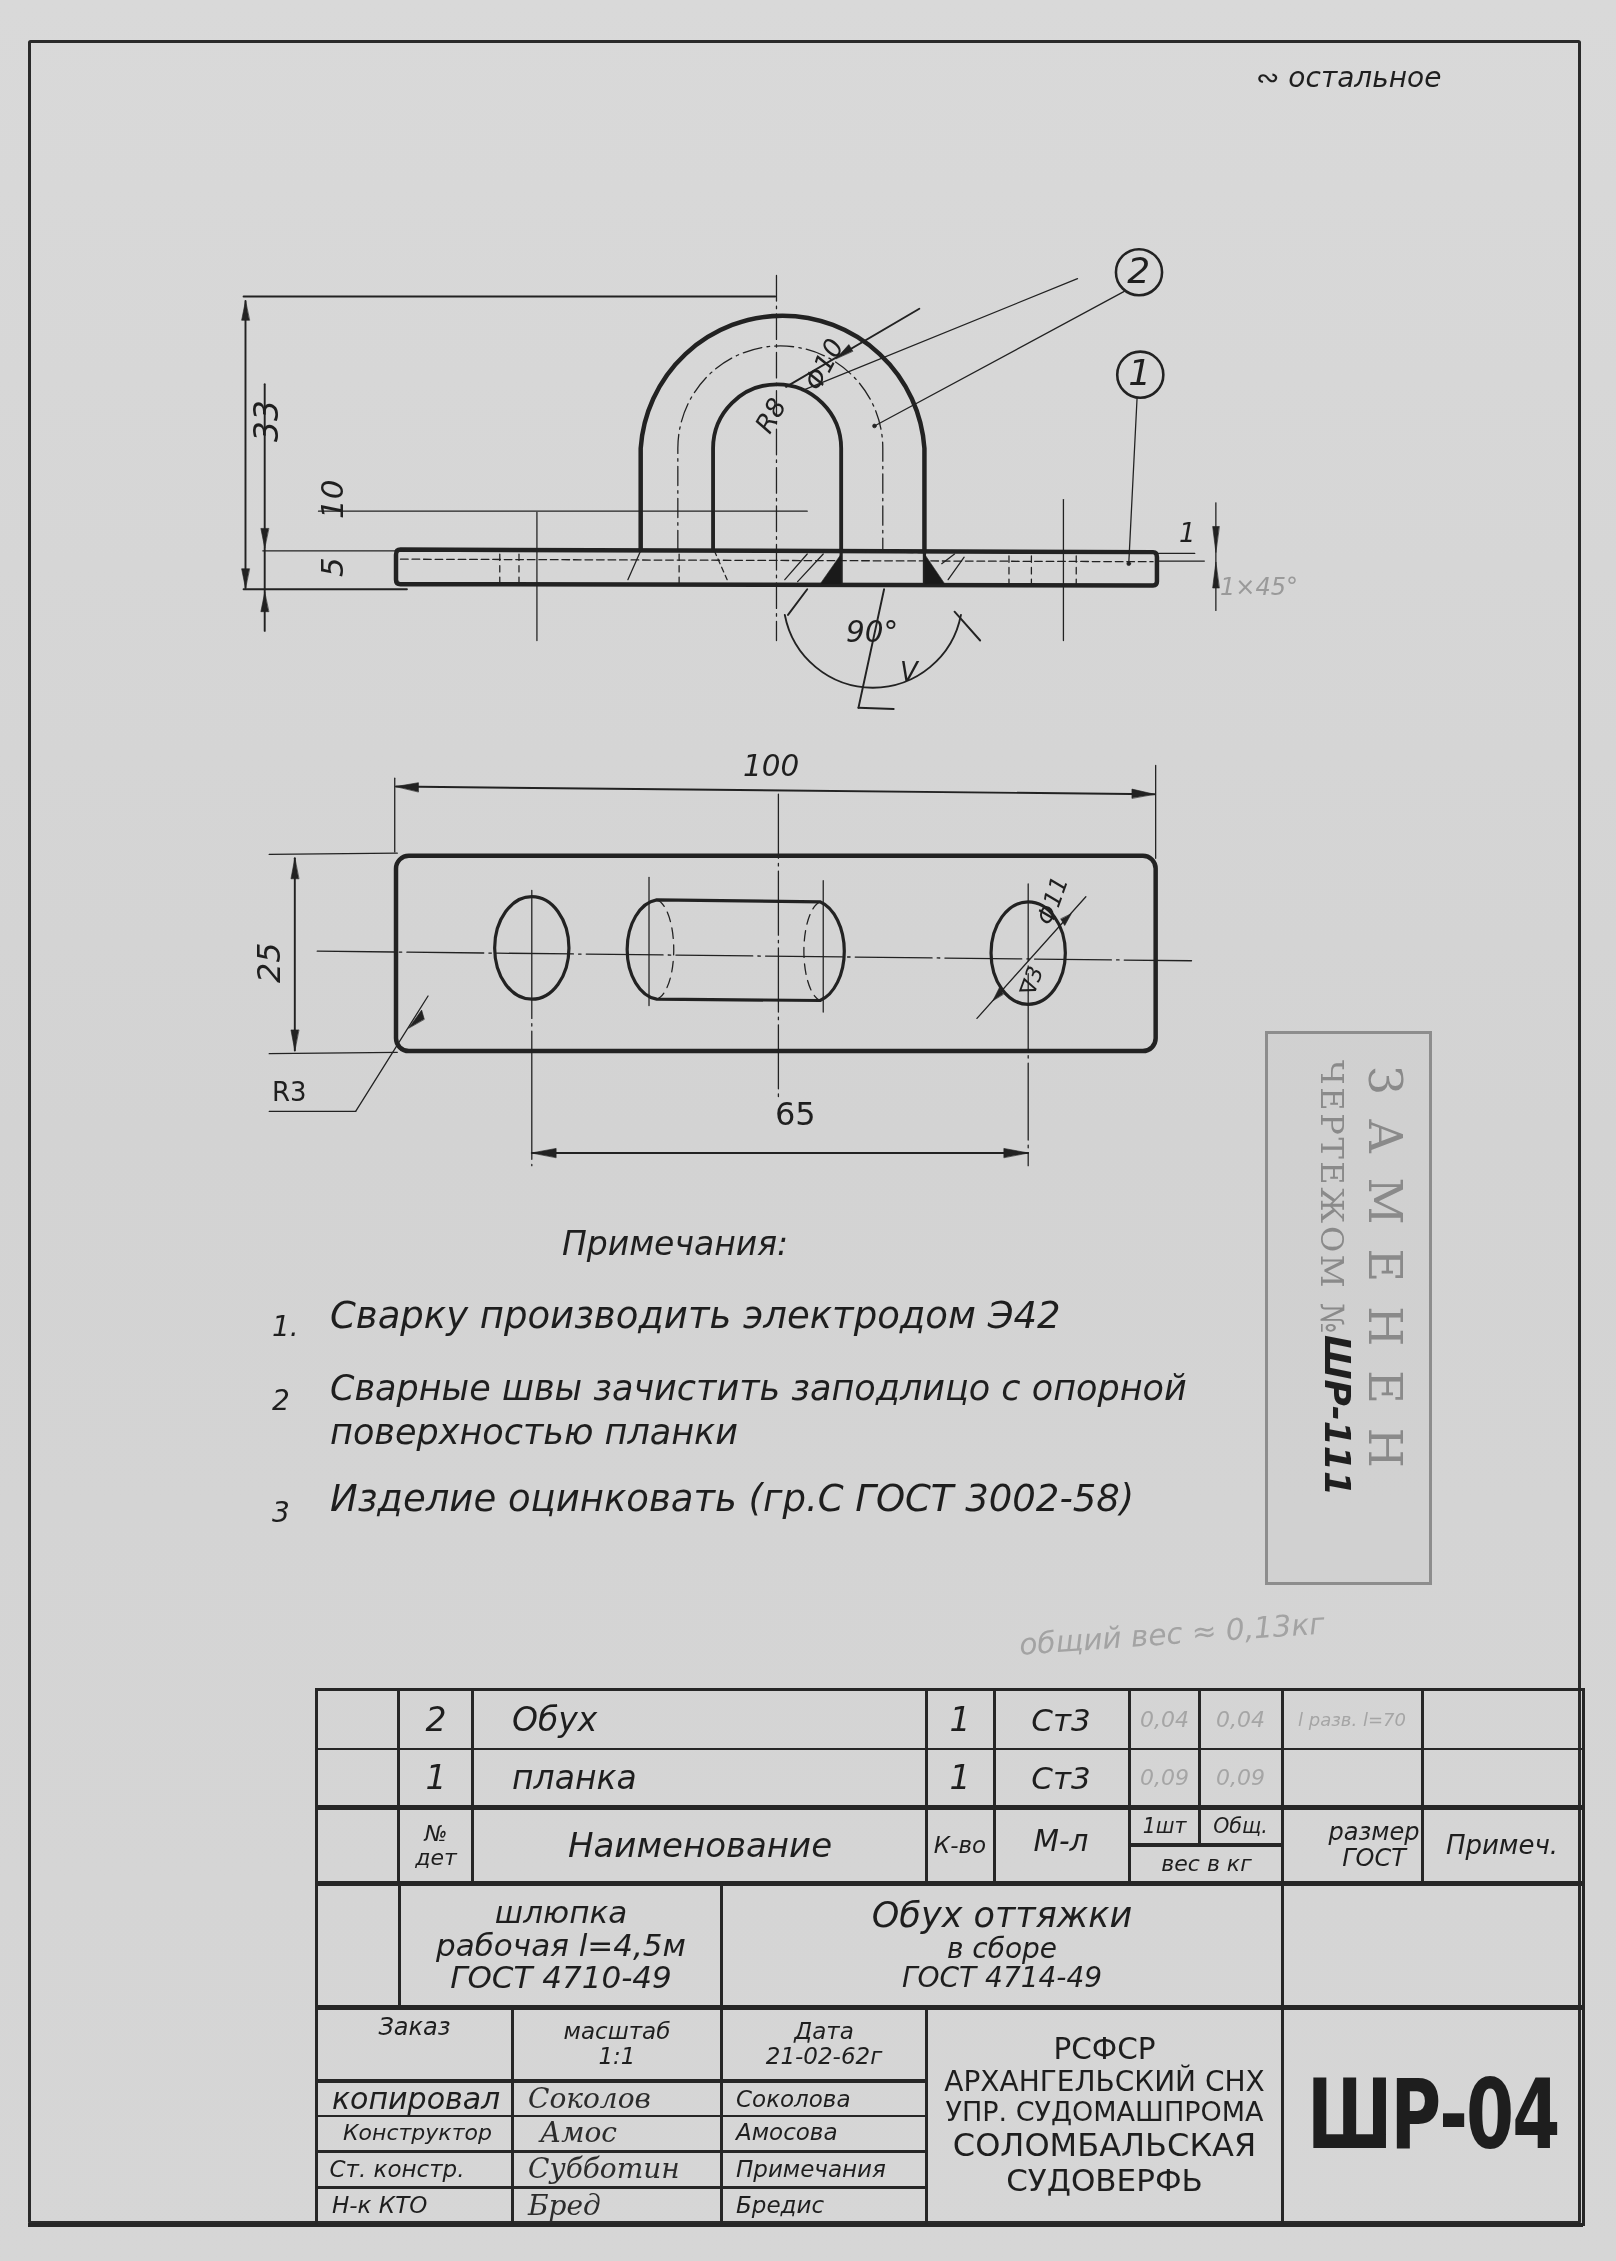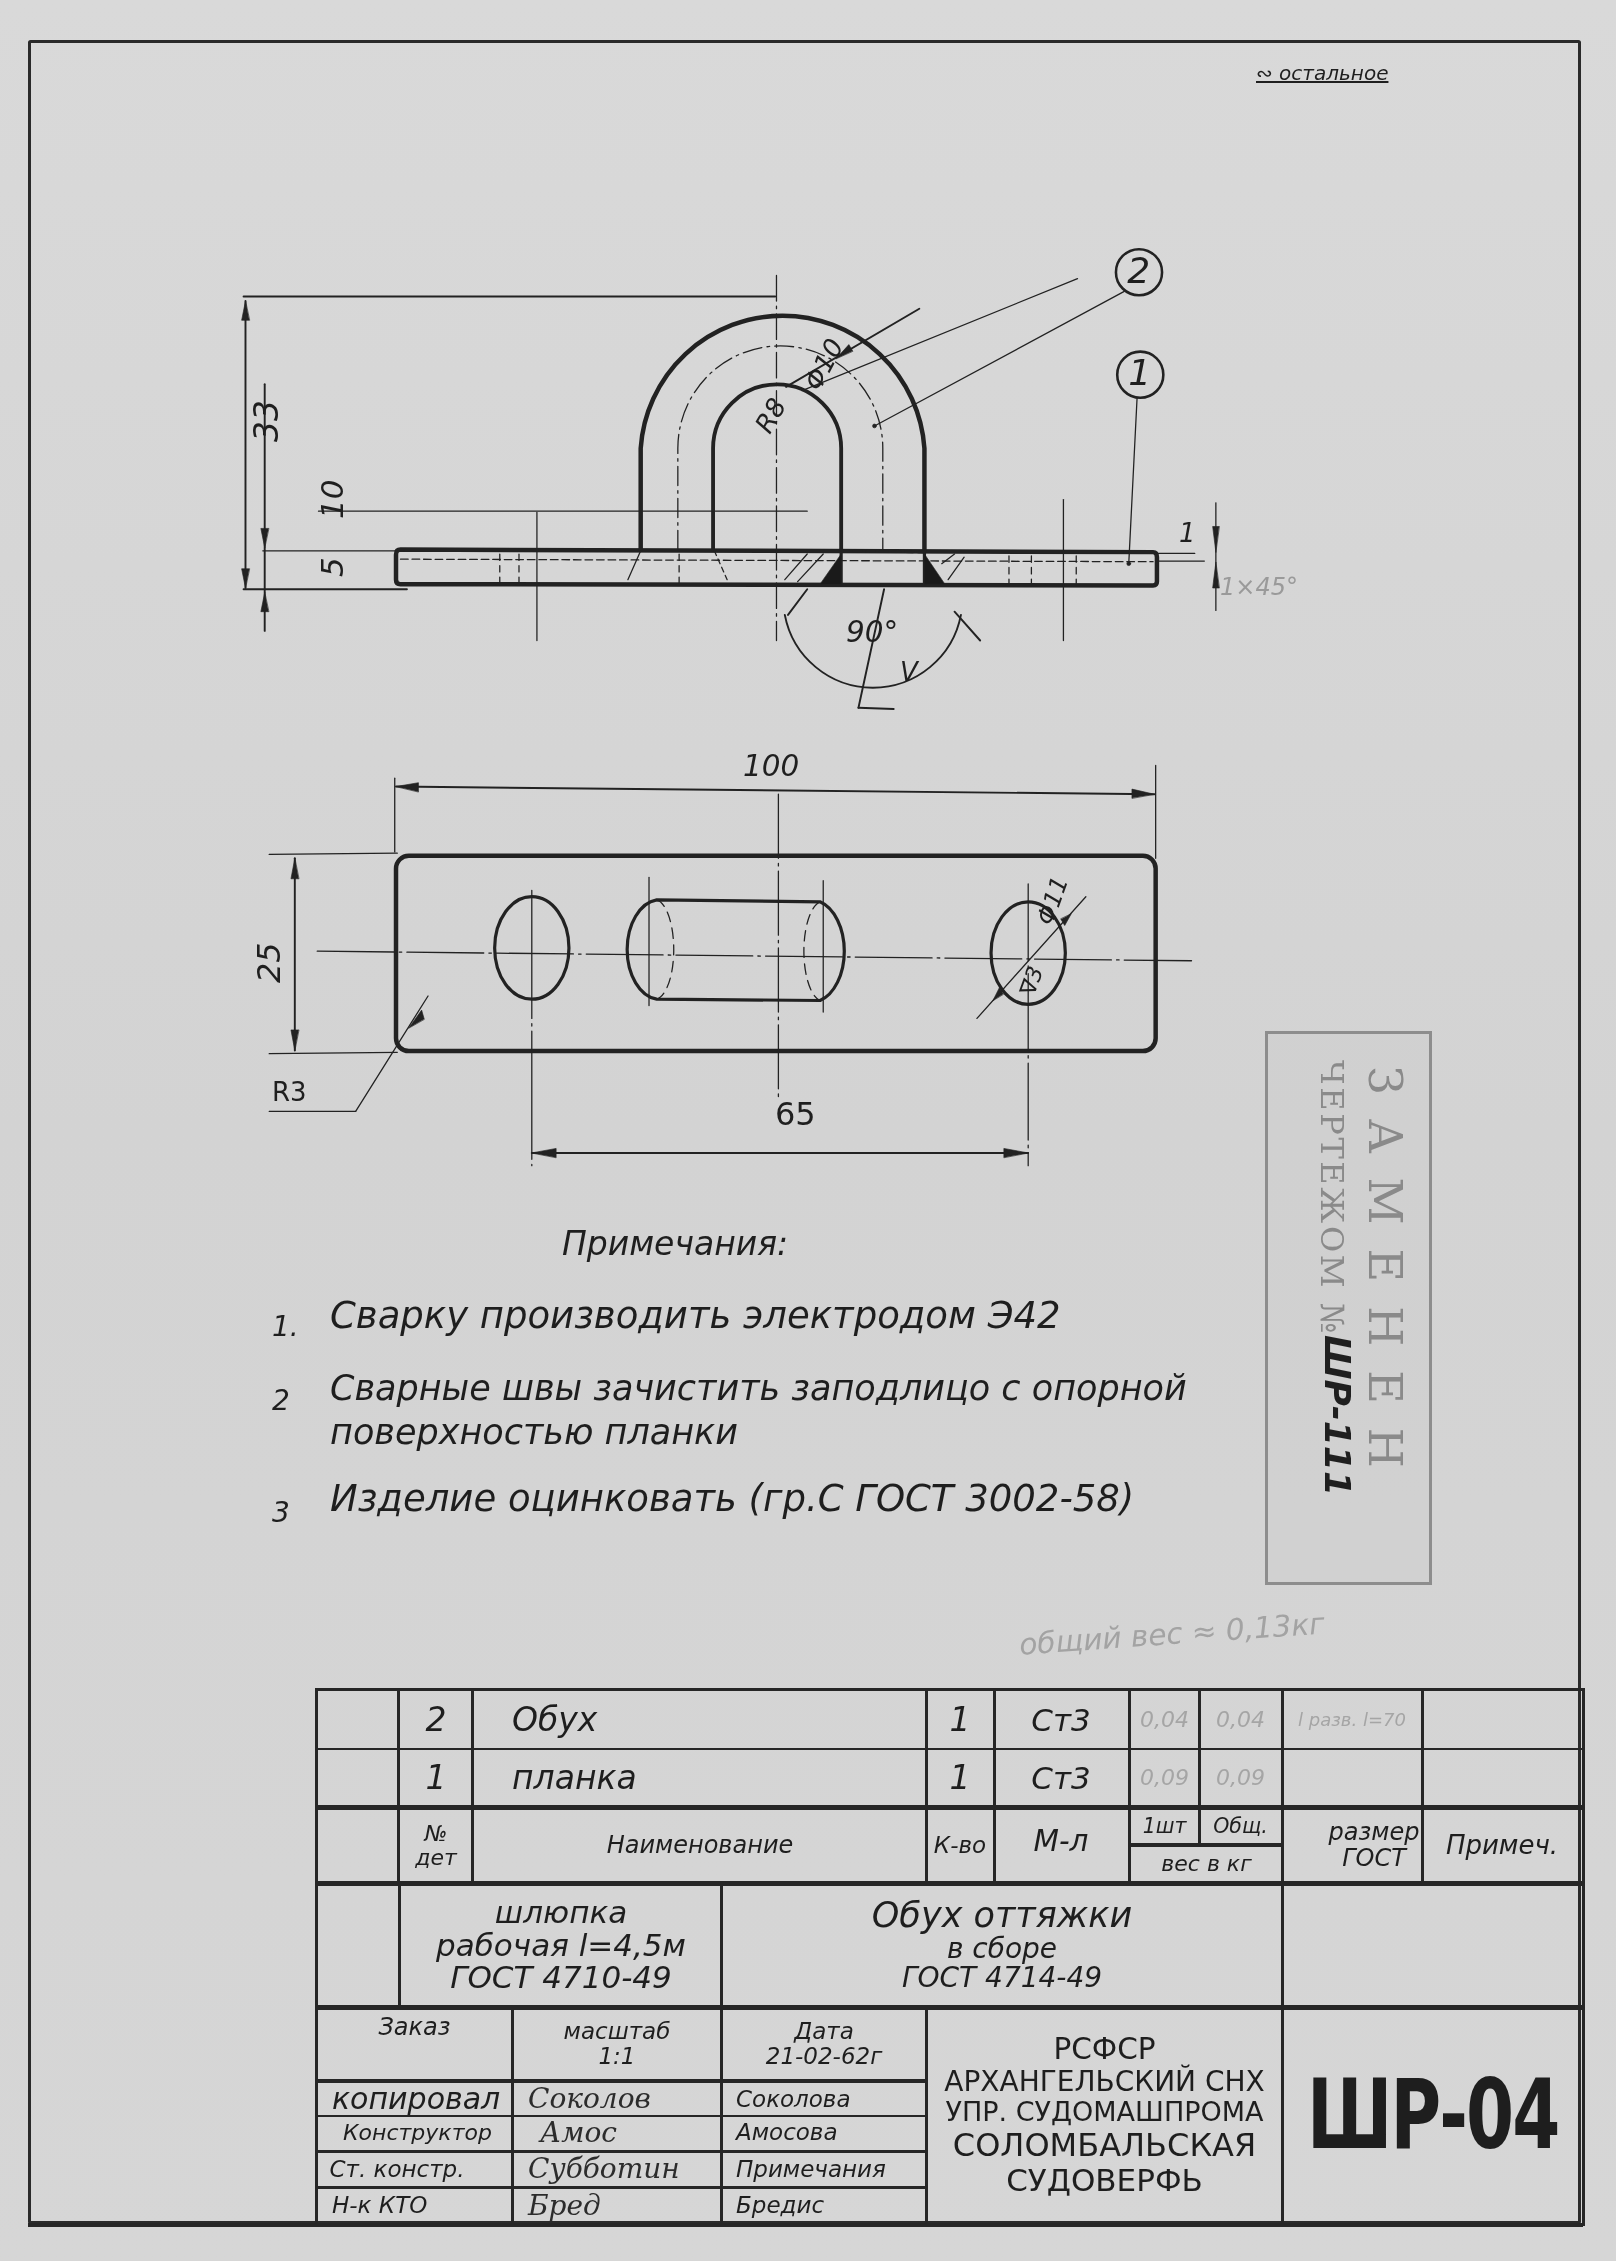--- a/index.html
+++ b/index.html
@@ -15,21 +15,21 @@
   }
   .frame {
     position: absolute; left: 28px; top: 40px; width: 1553px; height: 2184px;
     border: 3.2px solid #2a2a2a; border-radius: 2.6px; box-sizing: border-box;
   }
   svg.drawing { position: absolute; left: 0; top: 0; }
   .hand {
     font-family: "DejaVu Sans", sans-serif; font-style: italic; color: #1f1f1f;
     position: absolute; white-space: nowrap;
   }
-  .roughness { font-size: 20px; left: 1256px; top: 61px; text-decoration: underline; }
+  .roughness { font-size: 28px; left: 1256px; top: 61px; }
   .notes-title { font-size: 33px; left: 562px; top: 1224px; }
   .note { font-size: 37px; position: absolute; white-space: nowrap; font-style: italic; }
   .note-num { font-size: 28px; position: absolute; font-style: italic; }
   .faint { color: #9a9a9a; }
   .stamp {
     position: absolute; left: 1265px; top: 1031px; width: 167px; height: 554px;
     border: 3.8px solid #8d8d8d; box-sizing: border-box; background: rgba(200,200,200,0.25);
   }
   .stamp-text {
     position: absolute; transform-origin: left top; transform: rotate(90deg);
@@ -353,21 +353,21 @@
   <div class="cell" style="left:995px; top:1750px; width:132px; height:56px; font-size:31px;">Ст3</div>
   <div class="cell pencil" style="left:1131px; top:1750px; width:67px; height:56px; font-size:22px;">0,09</div>
   <div class="cell pencil" style="left:1200px; top:1750px; width:81px; height:56px; font-size:22px;">0,09</div>
   <div class="cell" style="left:1284px; top:1750px; width:136px; height:56px;"></div>
   <div class="cell" style="left:1423px; top:1750px; width:158px; height:56px;"></div>
 
   <div class="cell" style="left:400px; top:1810px; width:72px; height:71px; font-size:22px; flex-direction:column;">
     <span>№</span>
     <span>дет</span>
   </div>
-  <div class="cell" style="left:475px; top:1810px; width:450px; height:71px; font-size:24px;">Наименование</div>
+  <div class="cell" style="left:475px; top:1810px; width:450px; height:71px; font-size:34px;">Наименование</div>
   <div class="cell" style="left:928px; top:1810px; width:64px; height:71px; font-size:23px;">К-во</div>
   <div class="cell" style="left:995px; top:1810px; width:132px; height:62px; font-size:29.5px;">М-л</div>
   <div class="cell" style="left:1131px; top:1810px; width:67px; height:33px; font-size:20.5px;">1шт</div>
   <div class="cell" style="left:1200px; top:1810px; width:81px; height:33px; font-size:20.5px;">Общ.</div>
   <div class="cell" style="left:1131px; top:1847px; width:151px; height:34px; font-size:22px;">вес в кг</div>
   <div class="cell" style="left:1284px; top:1810px; width:136px; height:71px; font-size:24px; flex-direction:column;padding-left:44px;">
     <span>размер</span>
     <span>ГОСТ</span>
   </div>
   <div class="cell" style="left:1423px; top:1810px; width:158px; height:71px; font-size:26px;">Примеч.</div>

